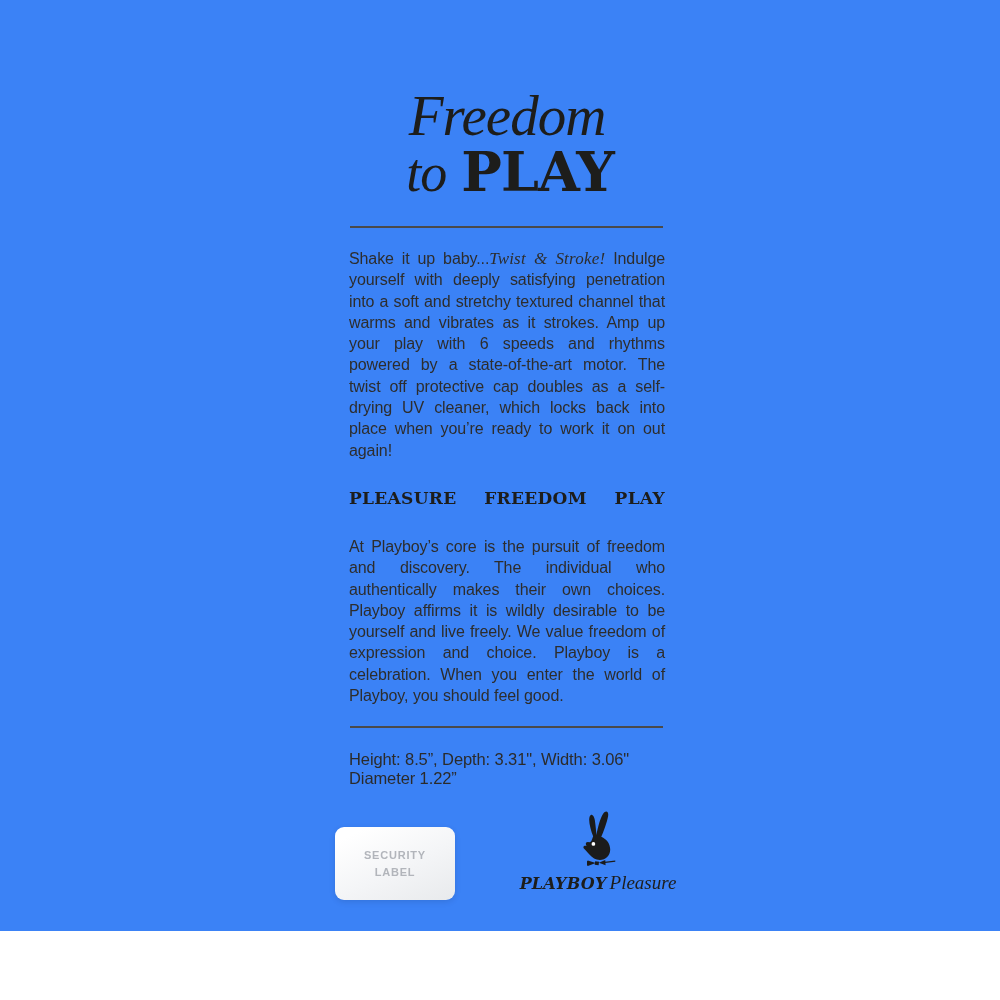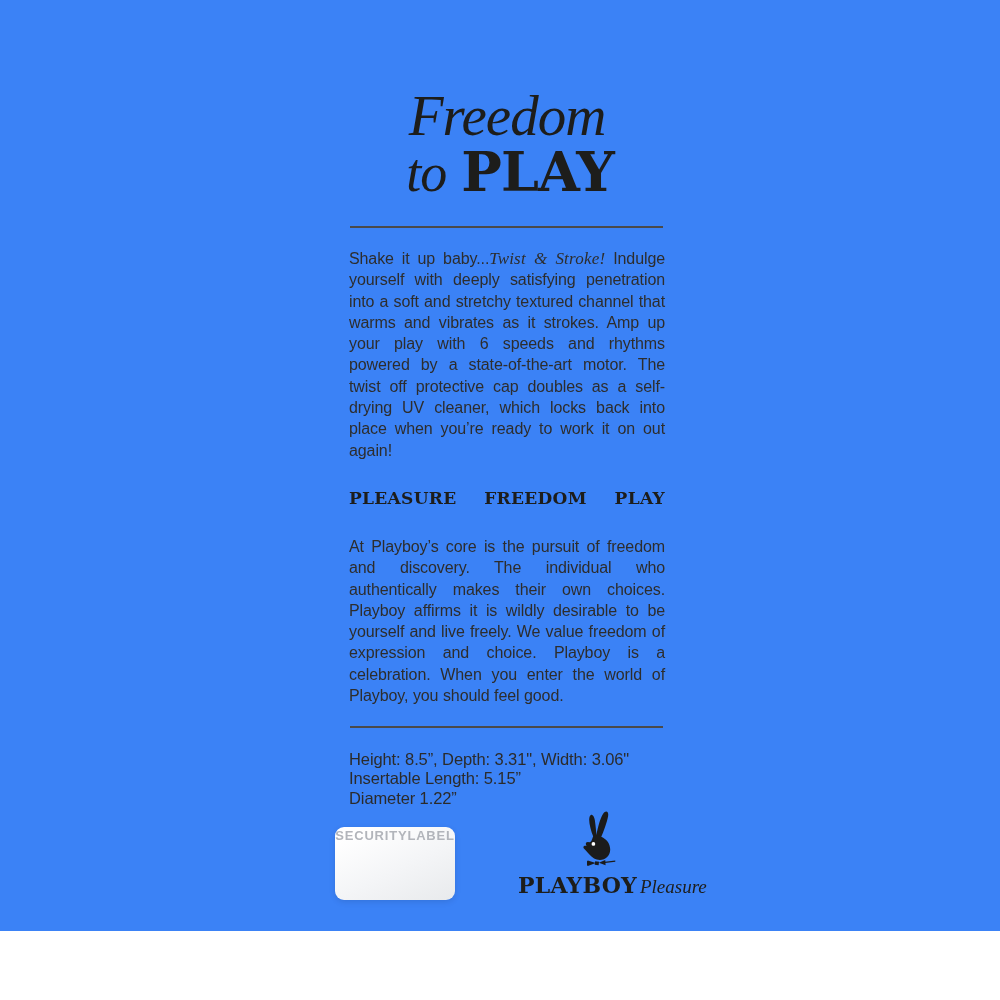--- a/index.html
+++ b/index.html
@@ -102,44 +102,46 @@
 
   
   .security {
     position: absolute;
     left: 335px; top: 827px;
     width: 120px; height: 73px;
     border-radius: 9px;
     background: linear-gradient(155deg, #ffffff 12%, #f4f5f7 55%, #e8eaec 100%);
     box-shadow: 0 2px 6px rgba(0,0,0,0.10), 0 0 1px rgba(0,0,0,0.06);
     display: flex;
-    flex-direction: row;
+    flex-direction: column;
+    align-items: center;
     justify-content: center;
     font-weight: 700;
-    font-size: 13px;
+    font-size: 11px;
     line-height: 17px;
     letter-spacing: 0.8px;
     color: #b2b5bb;
     text-align: center;
   }
 
   
   .logo {
     position: absolute;
     left: 518px; top: 810px; width: 160px;
     text-align: center;
     color: #1d1d1b;
   }
   .bunny { display: block; margin: 0 auto; width: 46px; height: 58px; }
   .wordmark { margin-top: 4px; white-space: nowrap; }
   .wordmark-brand {
     font-family: "DejaVu Serif", serif;
     font-weight: 700;
-    font-size: 22px;
+    font-size: 16px;
     letter-spacing: 0.2px;
+    font-style: italic;
   }
   .wordmark-sub {
     font-family: "Liberation Serif", serif;
     font-style: italic;
     font-size: 19px;
     margin-left: 3px;
   }
 </style>
 </head>
 <body>
@@ -160,21 +162,20 @@
     <span>FREEDOM</span>
     <span>PLAY</span>
   </div>
 
   <p class="para para-statement">At Playboy’s core is the pursuit of freedom and discovery. The individual who authentically makes their own choices. Playboy affirms it is wildly desirable to be yourself and live freely. We value freedom of expression and choice. Playboy is a celebration. When you enter the world of Playboy, you should feel good.</p>
 
   <div class="rule rule-bottom"></div>
 
   <div class="specs">
     <div>Height: 8.5”, Depth: 3.31", Width: 3.06"</div>
-    <div>Insertable Length: 5.15”</div>
     <div>Diameter 1.22”</div>
   </div>
 
   <div class="security">
     <span>SECURITY</span>
     <span>LABEL</span>
   </div>
 
   <div class="logo">
     <svg class="bunny" viewBox="0 0 52 64" xmlns="http://www.w3.org/2000/svg" aria-hidden="true">

